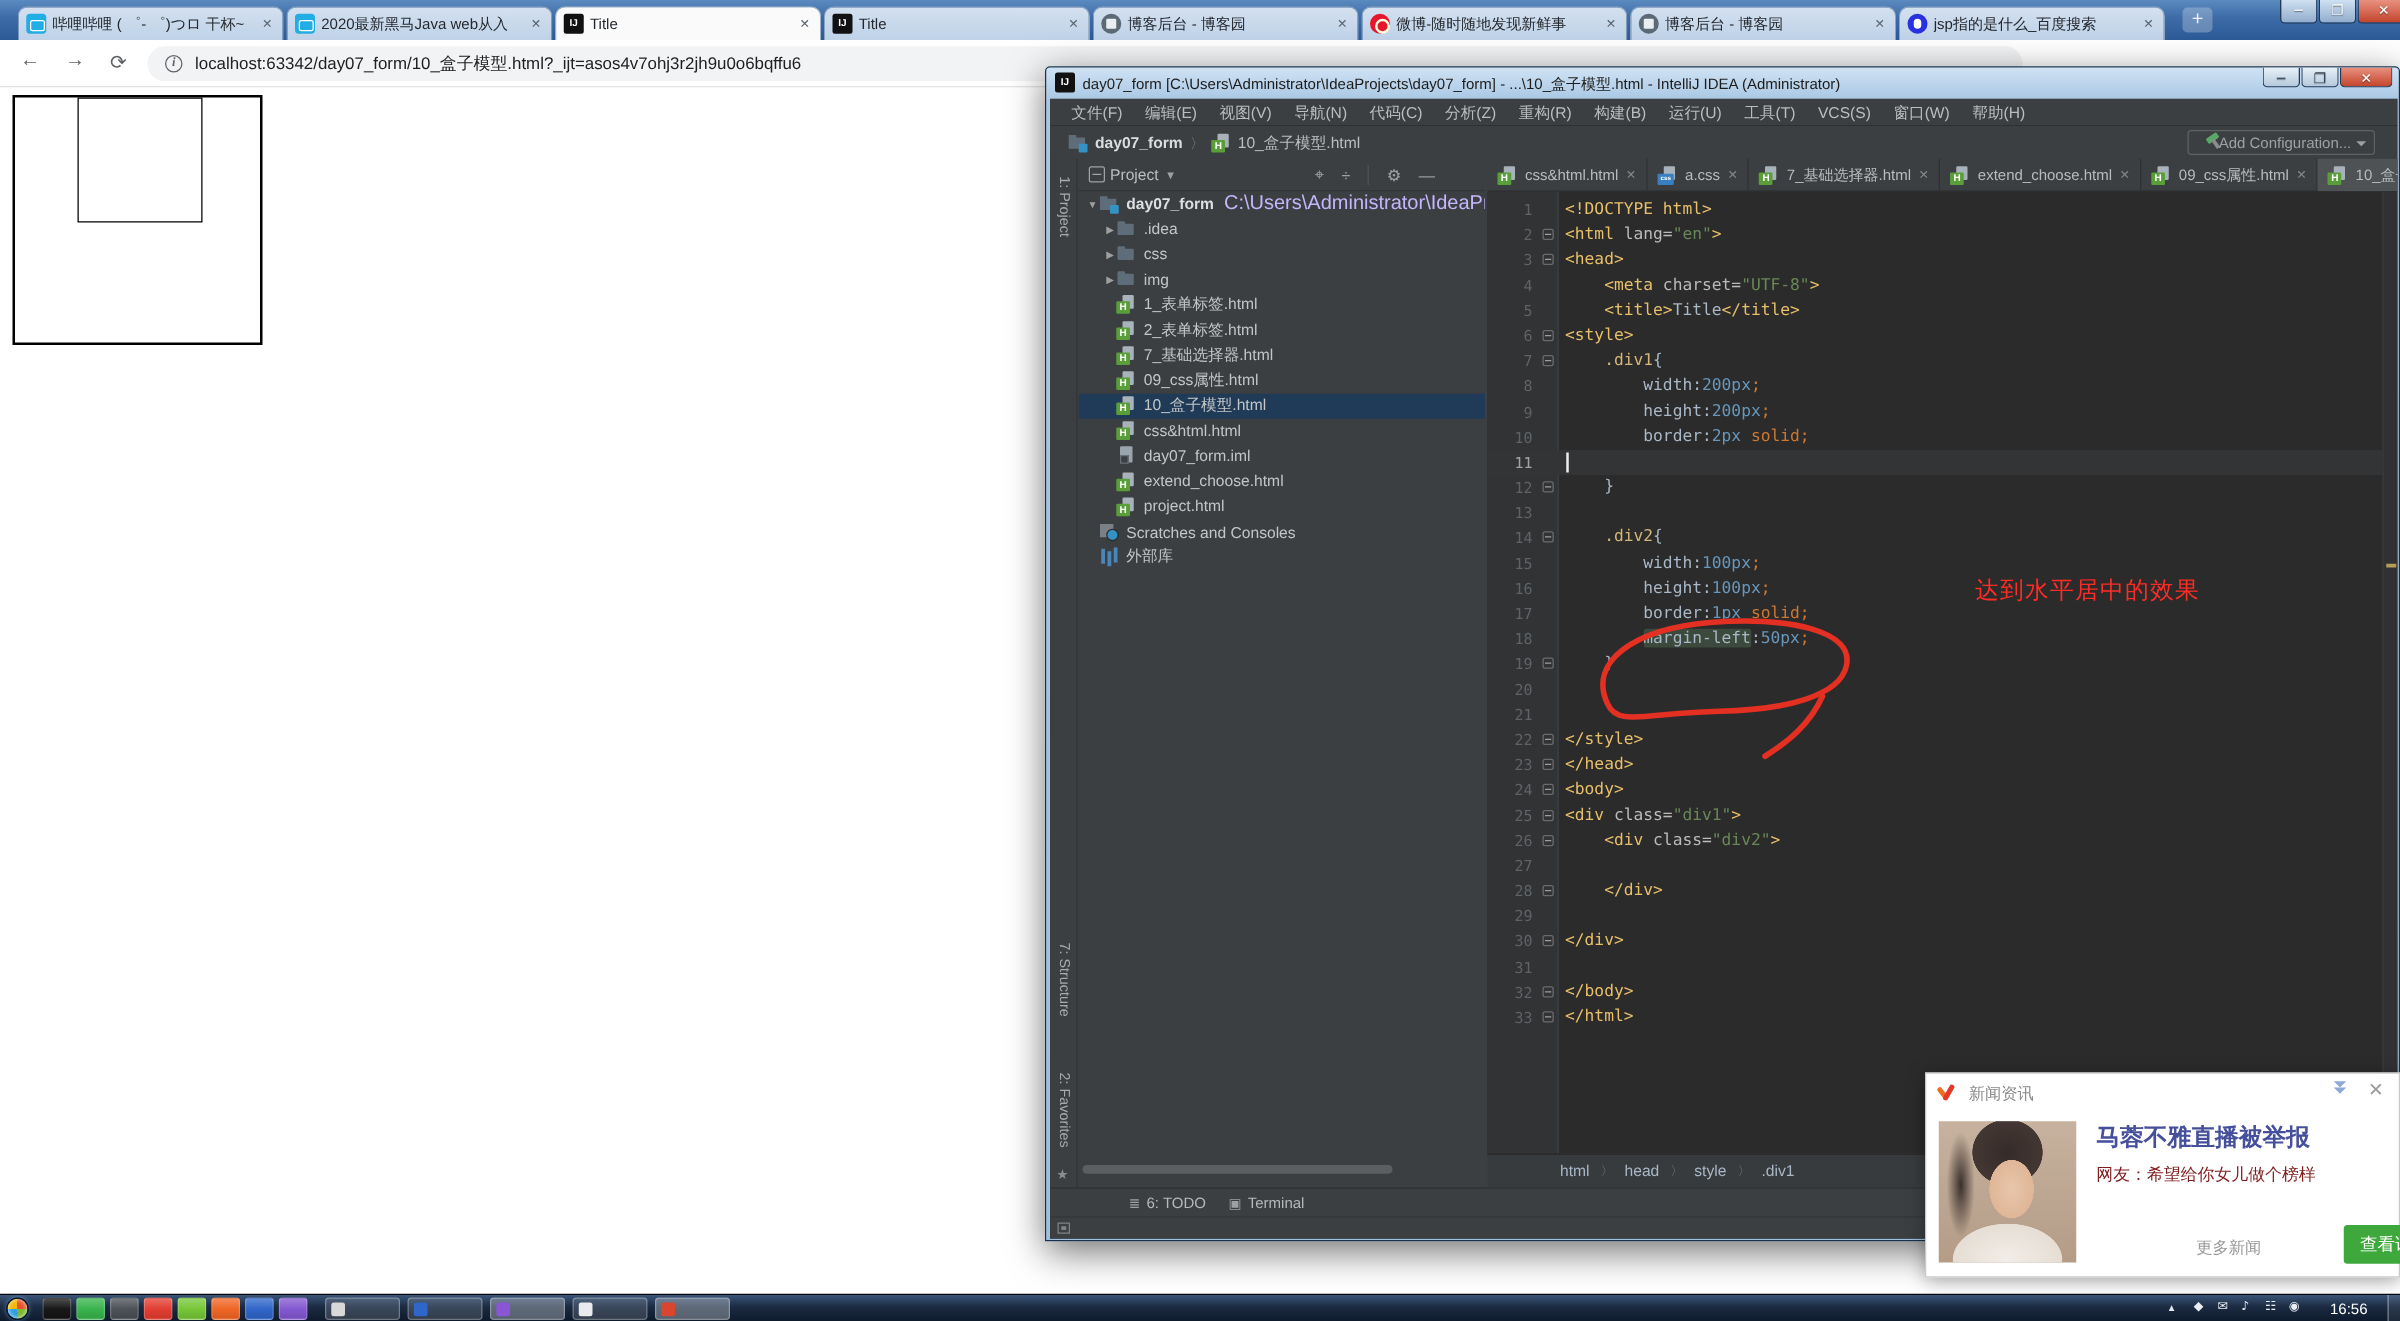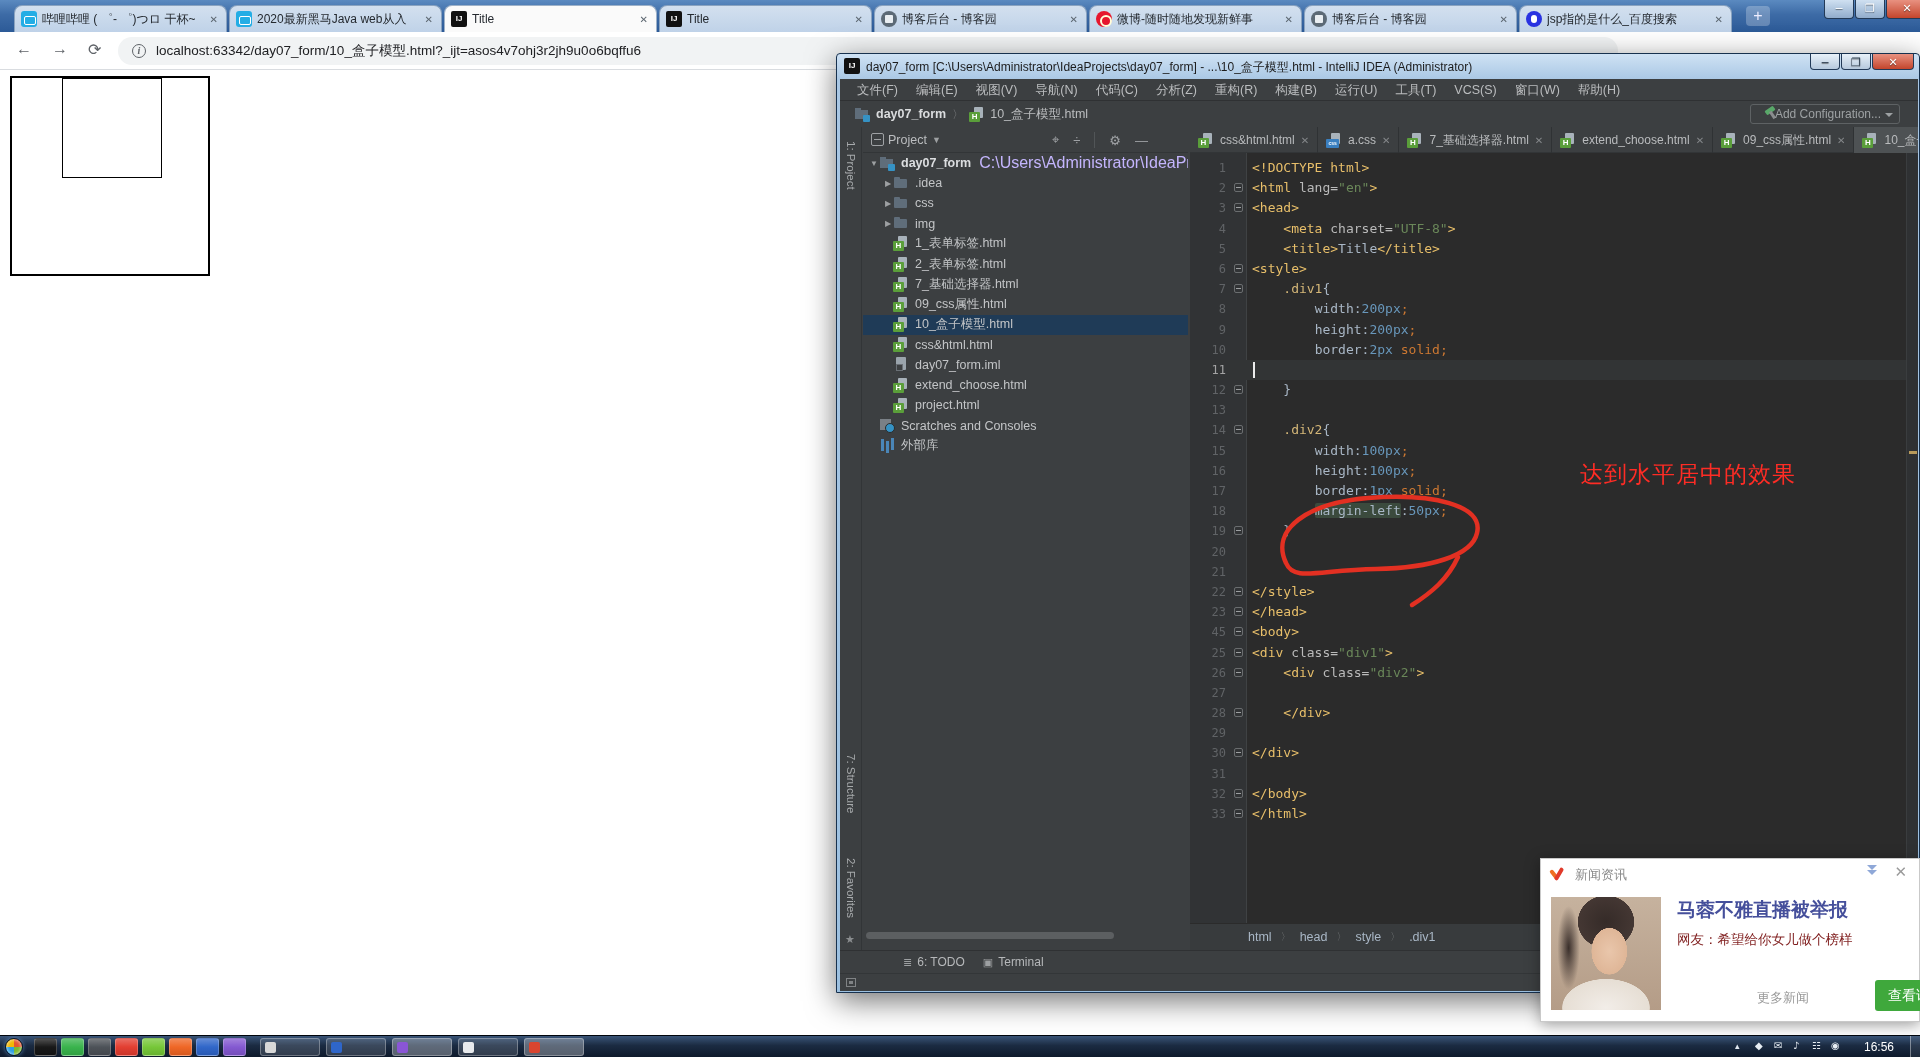--- a/index.html
+++ b/index.html
@@ -111,21 +111,21 @@
   .foldbox{position:absolute;left:44px;top:5px;width:9px;height:9px;border:1px solid #6a6d6f;border-radius:2px}
   .foldbox::after{content:"";position:absolute;left:1px;top:3px;width:5px;border-top:1px solid #9da0a2}
   #codewrap{position:absolute;left:62px;top:5px}
   .code-row{height:20.2px;font:13px/20.2px "DejaVu Sans Mono",monospace;white-space:pre;position:relative}
   .c-tag{color:#e8bf6a}.c-attr{color:#bababa}.c-str{color:#6a8759}.c-sel{color:#d5b778}
   .c-prop{color:#a9b7c6}.c-num{color:#6897bb}.c-sem{color:#cc7832}.c-pln{color:#a9b7c6}
   .c-prophl{color:#a9b7c6;background:#3b4a3d;border-radius:2px}
   .caret{position:absolute;left:1px;top:2px;width:2px;height:16px;background:#ececec}
   #estripe{position:absolute;right:0;top:0;width:12px;height:100%;background:#2f3133;border-left:1px solid #3a3d3f}
   #estripe .mark{position:absolute;left:2px;width:8px;height:3px;background:#b89a5a}
-  #annotation{position:absolute;left:390px;top:306px;font-size:23px;letter-spacing:1px;color:#fe2c25;font-family:Liberation Mono, monospace}
+  #annotation{position:absolute;left:390px;top:306px;font-size:19px;letter-spacing:1px;color:#fe2c25;font-family:Liberation Mono, monospace}
   #redcircle{position:absolute;left:0;top:0;pointer-events:none}
   #ecrumbs{position:absolute;left:0;top:796px;width:100%;height:27px;background:#383b3d;border-top:1px solid #2b2b2b;display:flex;align-items:center;padding-left:58px}
   .ecrumb{font-size:12.5px;color:#a9b7c6}
   .ecrumb-sep{font-size:10px;color:#75787a;margin:0 9px}
   
   #ide-bottombar{position:absolute;left:0;top:871px;width:100%;height:23px;background:#3c3f41;border-top:1px solid #2f3133;display:flex;align-items:center}
   .bb-item{display:flex;align-items:center;margin-left:18px}
   .bb-item:first-child{margin-left:63px}
   .bb-ico{font-size:11px;color:#9da0a2;margin-right:5px}
   .bb-label{font-size:12px;color:#b6b8ba}
@@ -491,21 +491,21 @@
               </div>
               <div class="gut-row">
                 <span class="lnum">22</span>
                 <span class="foldbox"></span>
               </div>
               <div class="gut-row">
                 <span class="lnum">23</span>
                 <span class="foldbox"></span>
               </div>
               <div class="gut-row">
-                <span class="lnum">45</span>
+                <span class="lnum">24</span>
                 <span class="foldbox"></span>
               </div>
               <div class="gut-row">
                 <span class="lnum">25</span>
                 <span class="foldbox"></span>
               </div>
               <div class="gut-row">
                 <span class="lnum">26</span>
                 <span class="foldbox"></span>
               </div>

